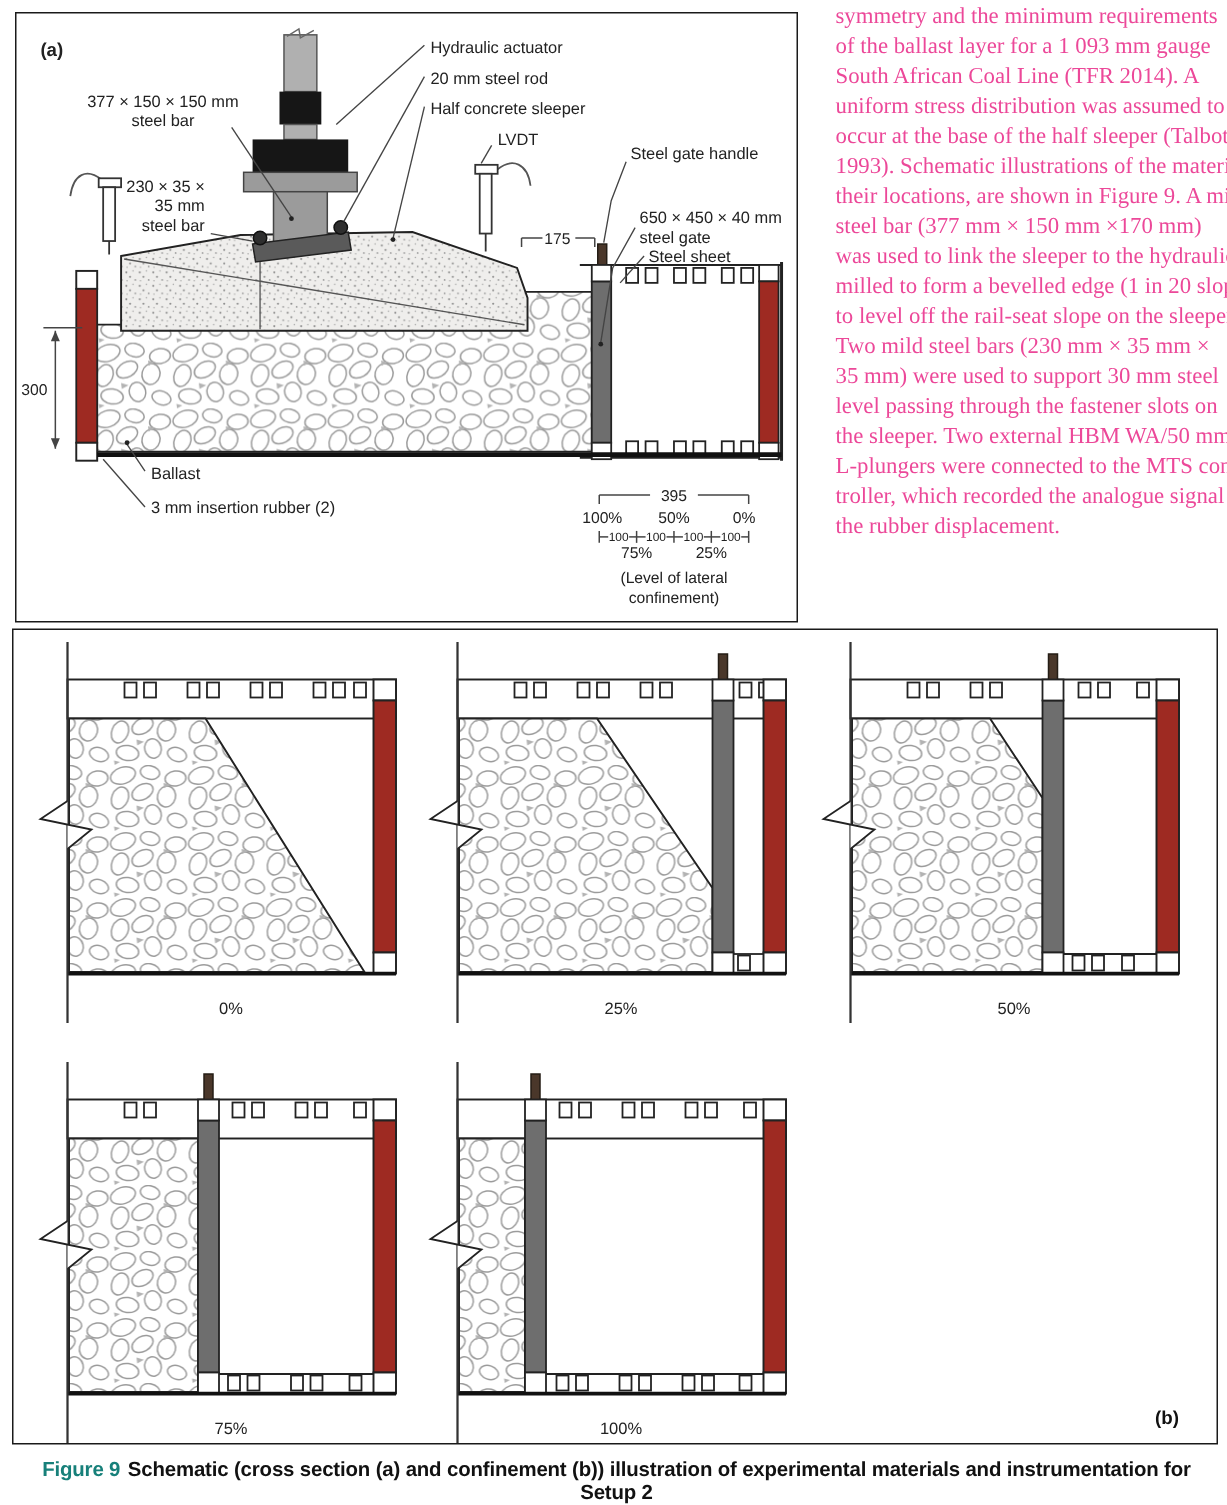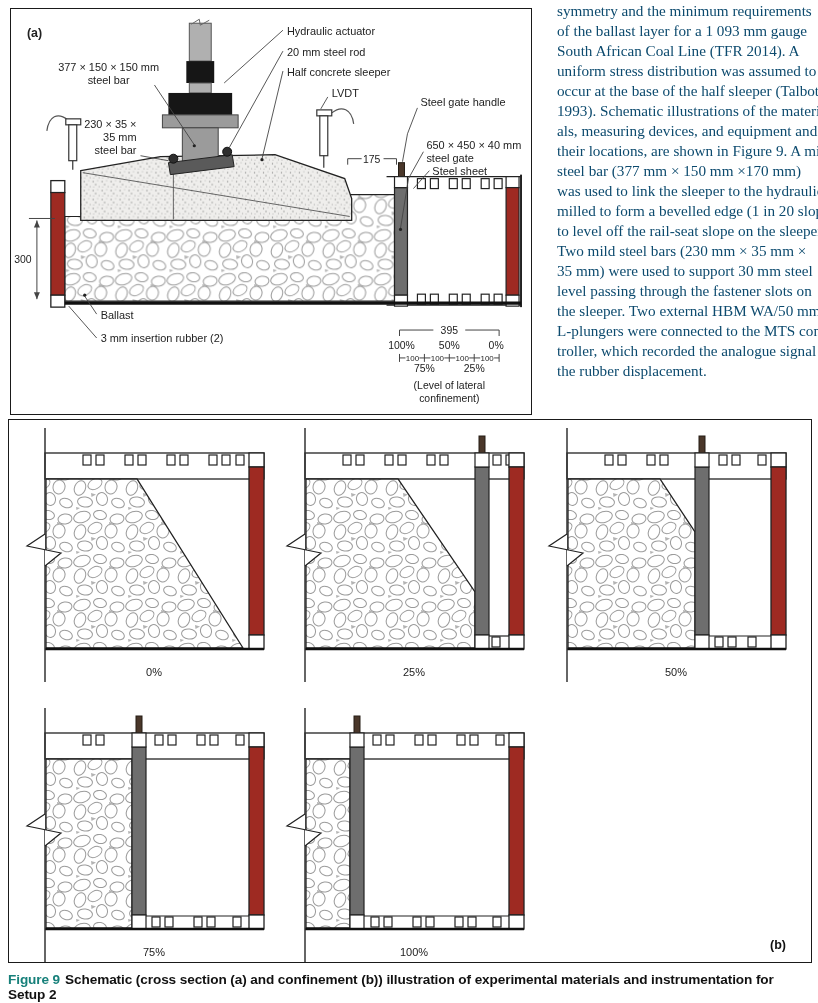--- a/index.html
+++ b/index.html
@@ -3,24 +3,24 @@
 <meta charset="utf-8">
 <style>
   html,body{margin:0;padding:0;background:#fff;}
   .page{position:relative;width:818px;height:1003px;background:#fff;overflow:hidden;
         font-family:"Liberation Sans",sans-serif;color:#1a1a1a;}
   .panel{position:absolute;border:1.6px solid #1a1a1a;background:#fff;box-sizing:border-box;}
   #panel-a{left:10px;top:8px;width:522px;height:407px;}
   #panel-b{left:8px;top:419px;width:804px;height:544px;}
   .subfig{position:absolute;}
   .textcol{position:absolute;left:557px;top:1px;width:262px;
-           font-family:"Liberation Serif",serif;font-size:15.2px;color:#0c4a6e;}
+           font-family:"Liberation Serif",serif;font-size:15.2px;color:#ec4899;}
   .textcol .ln{height:20px;line-height:20px;white-space:nowrap;}
   .caption{position:absolute;left:8px;top:972px;width:806px;
-           font-size:13.6px;font-weight:bold;letter-spacing:-0.1px;color:#111;}
+           font-size:13.6px;font-weight:bold;letter-spacing:-0.1px;color:#111;text-align:center;}
   .caption .figlab{color:#17807a;margin-right:5px;}
   .plabel{position:absolute;font-weight:bold;font-size:12.5px;color:#111;}
   svg text{font-family:"Liberation Sans",sans-serif;fill:#222;}
   .dlab{font-size:11px;}
   .dim{font-size:10.5px;}
   .tick{font-size:8px;}
   .pct{font-size:10.5px;}
 </style>
 </head>
 <body>
@@ -367,21 +367,20 @@
 
 <div class="plabel" style="left:770px;top:938px">(b)</div>
 
 <div class="textcol">
   <div class="ln">symmetry and the minimum requirements</div>
   <div class="ln">of the ballast layer for a 1 093 mm gauge</div>
   <div class="ln">South African Coal Line (TFR 2014). A</div>
   <div class="ln">uniform stress distribution was assumed to</div>
   <div class="ln">occur at the base of the half sleeper (Talbot</div>
   <div class="ln">1993). Schematic illustrations of the materi-</div>
-  <div class="ln">als, measuring devices, and equipment and</div>
   <div class="ln">their locations, are shown in Figure 9. A mild</div>
   <div class="ln">steel bar (377 mm × 150 mm ×170 mm)</div>
   <div class="ln">was used to link the sleeper to the hydraulic</div>
   <div class="ln">milled to form a bevelled edge (1 in 20 slope)</div>
   <div class="ln">to level off the rail-seat slope on the sleeper.</div>
   <div class="ln">Two mild steel bars (230 mm × 35 mm ×</div>
   <div class="ln">35 mm) were used to support 30 mm steel</div>
   <div class="ln">level passing through the fastener slots on</div>
   <div class="ln">the sleeper. Two external HBM WA/50 mm</div>
   <div class="ln">L-plungers were connected to the MTS con-</div>

